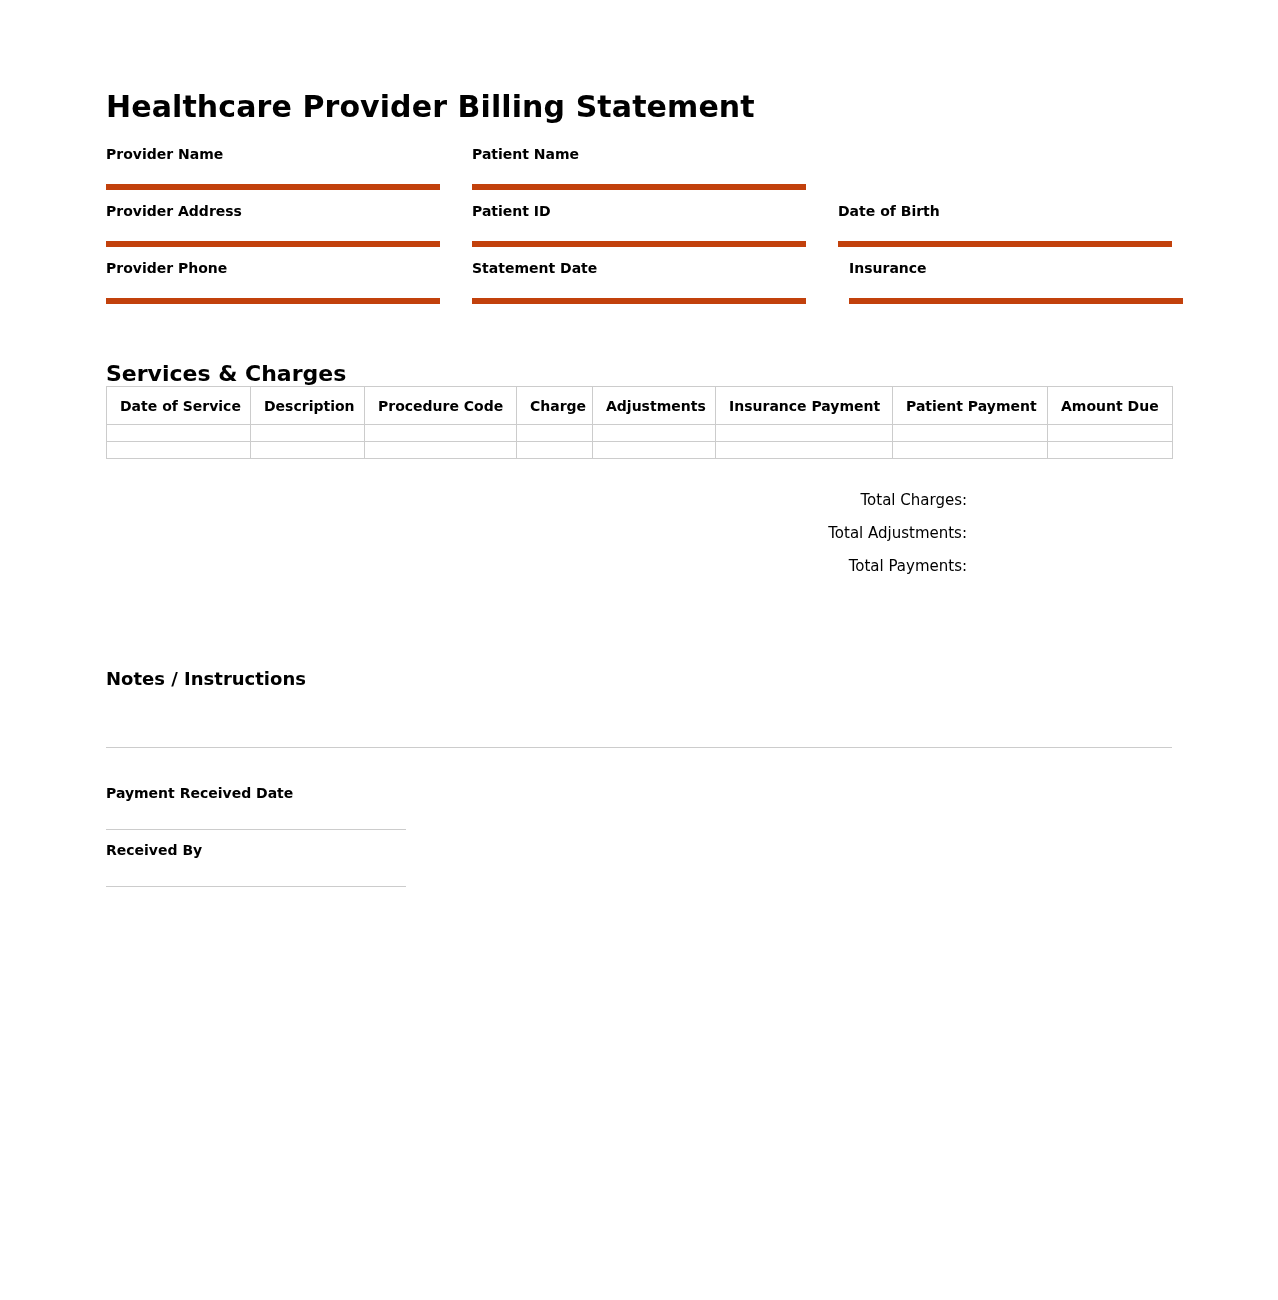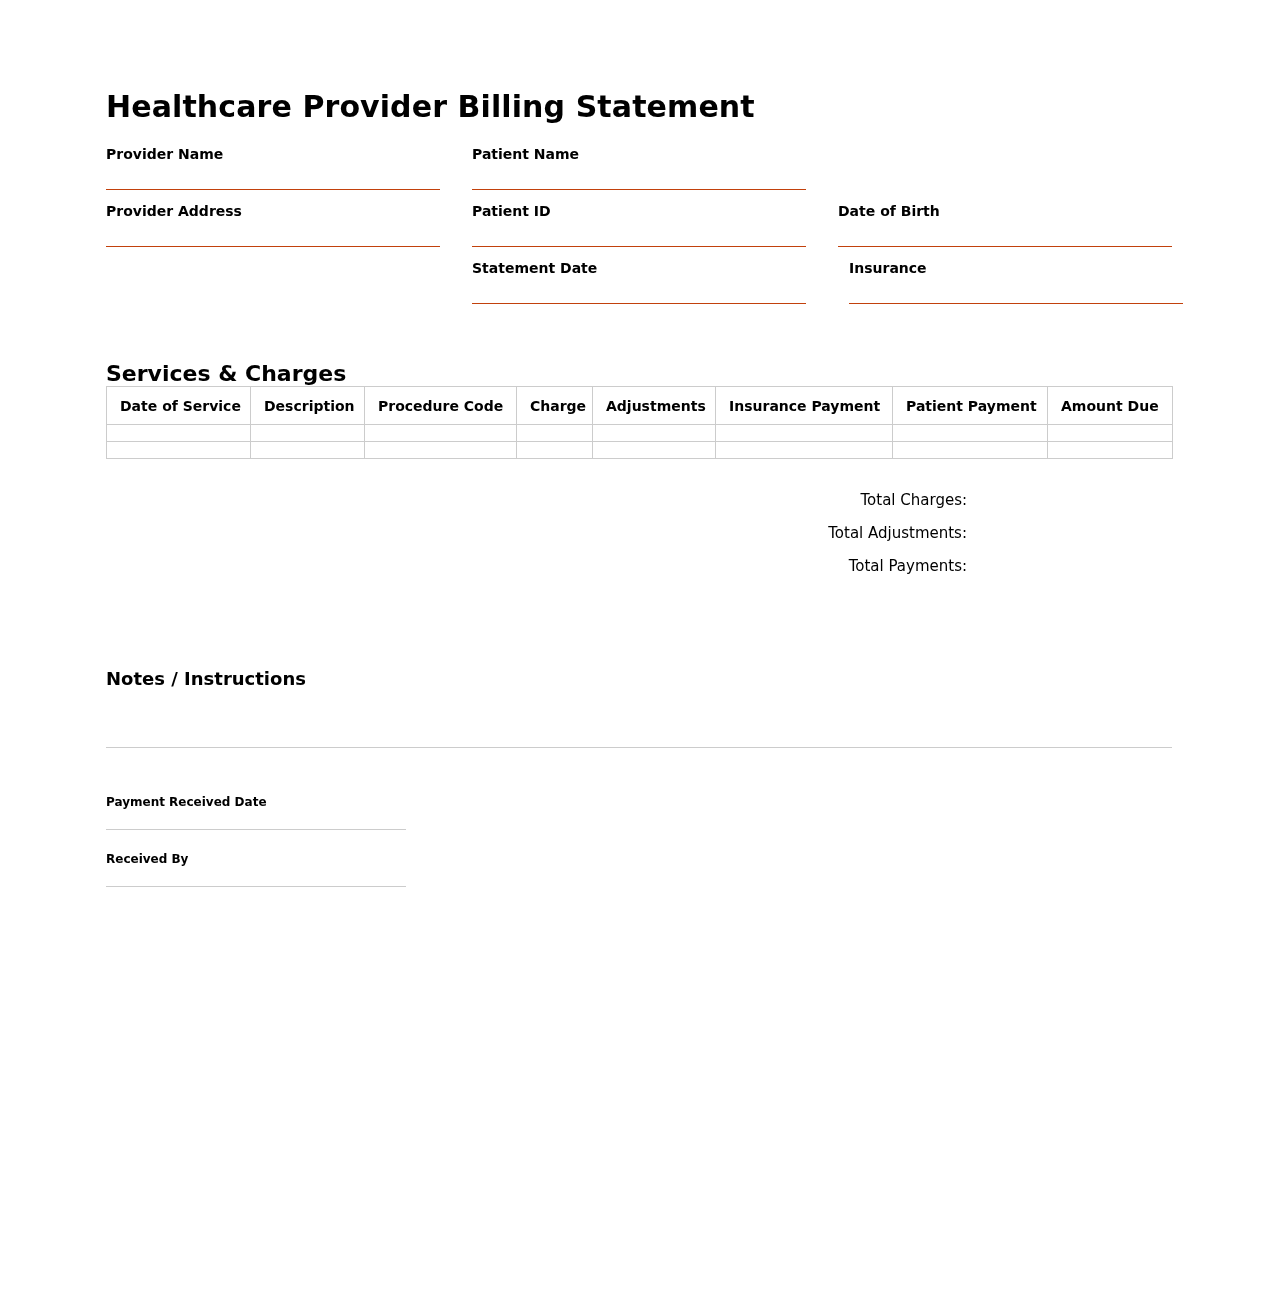--- a/index.html
+++ b/index.html
@@ -11,21 +11,21 @@
     }
     .page { position: absolute; left: 106px; top: 0; width: 1066px; }
 
     .title {
       position: absolute; top: 88px; left: 0;
       font-size: 30px; font-weight: 600; letter-spacing: 0.1px;
       white-space: nowrap; line-height: 38px;
     }
 
     .info-grid { position: absolute; top: 133px; left: 0; width: 1066px; height: 173px; }
-    .info-field { position: absolute; width: 334px; height: 57px; border-bottom: 1px solid #c2410c; }
+    .info-field { position: absolute; width: 334px; height: 57px; border-bottom: 6px solid #c2410c; }
     .info-field .label {
       position: absolute; top: 12px; left: 0;
       font-size: 14px; font-weight: 600; line-height: 18px; white-space: nowrap;
     }
 
     .section-title {
       position: absolute; left: 0;
       font-size: 22px; font-weight: 600; white-space: nowrap; line-height: 28px; margin-top: 19px;
     }
     .section-title.small { font-size: 18px; line-height: 24px; }
@@ -45,38 +45,41 @@
     .totals { position: absolute; top: 488px; right: 205px; width: 300px; }
     .total-row {
       height: 33px; text-align: right; font-size: 15px; line-height: 24px; white-space: nowrap;
     }
     .total-row.bold { font-weight: 700; }
 
     .notes-line { position: absolute; top: 747px; left: 0; width: 1066px; border-bottom: 1px solid #cccccc; }
 
     .sig-field { position: absolute; left: 0; width: 300px; height: 57px; border-bottom: 1px solid #cccccc; }
     .sig-field .label {
-      position: absolute; top: 20px; left: 0;
-      font-size: 12px; font-weight: 600; line-height: 18px; white-space: nowrap;
+      position: absolute; top: 11px; left: 0;
+      font-size: 14px; font-weight: 600; line-height: 18px; white-space: nowrap;
     }
   </style>
 </head>
 <body>
 
 <div class="page">
 
   <h1 class="title">Healthcare Provider Billing Statement</h1>
 
   <div class="info-grid">
 
     <div class="info-field" style="left:0; top:0;">
       <span class="label">Provider Name</span>
     </div>
     <div class="info-field" style="left:0; top:57px;">
       <span class="label">Provider Address</span>
+    </div>
+    <div class="info-field" style="left:0; top:114px;">
+      <span class="label">Provider Phone</span>
     </div>
 
     <div class="info-field" style="left:366px; top:0;">
       <span class="label">Patient Name</span>
     </div>
     <div class="info-field" style="left:366px; top:57px;">
       <span class="label">Patient ID</span>
     </div>
     <div class="info-field" style="left:366px; top:114px;">
       <span class="label">Statement Date</span>

